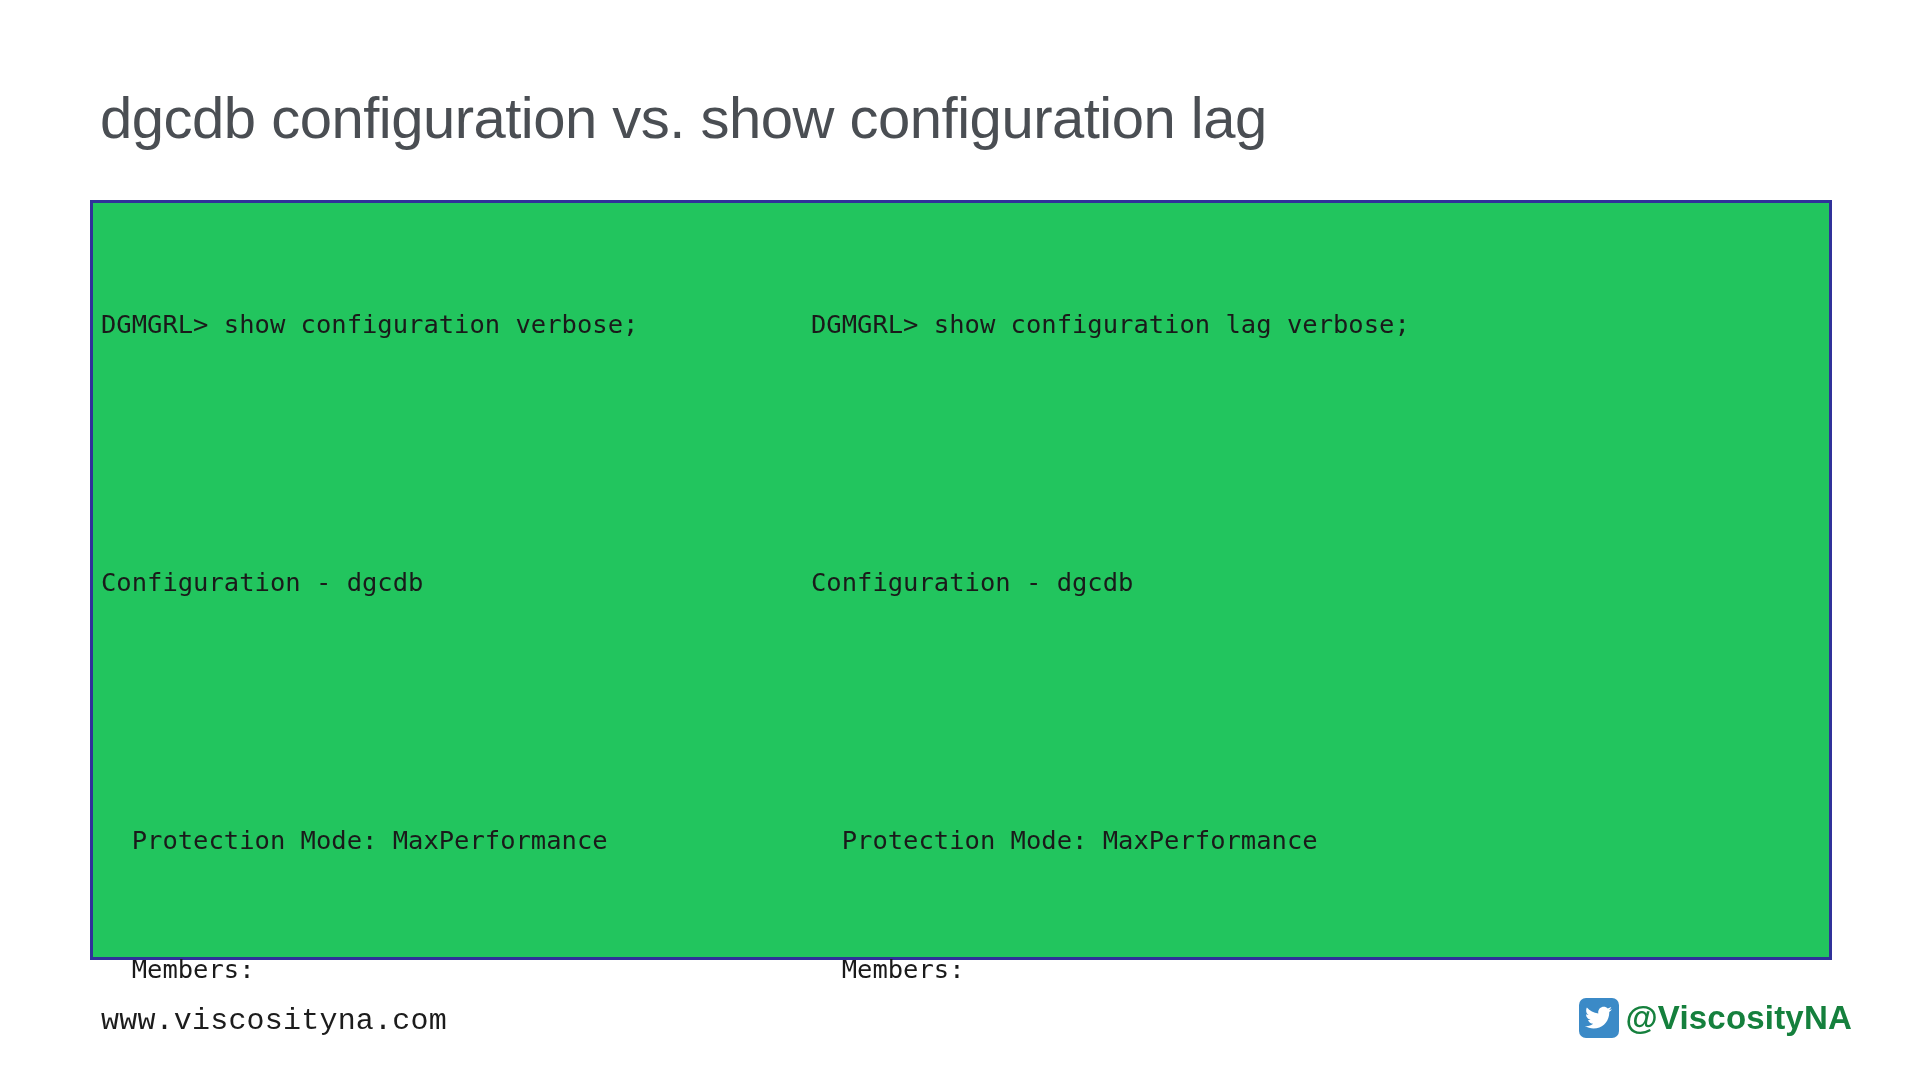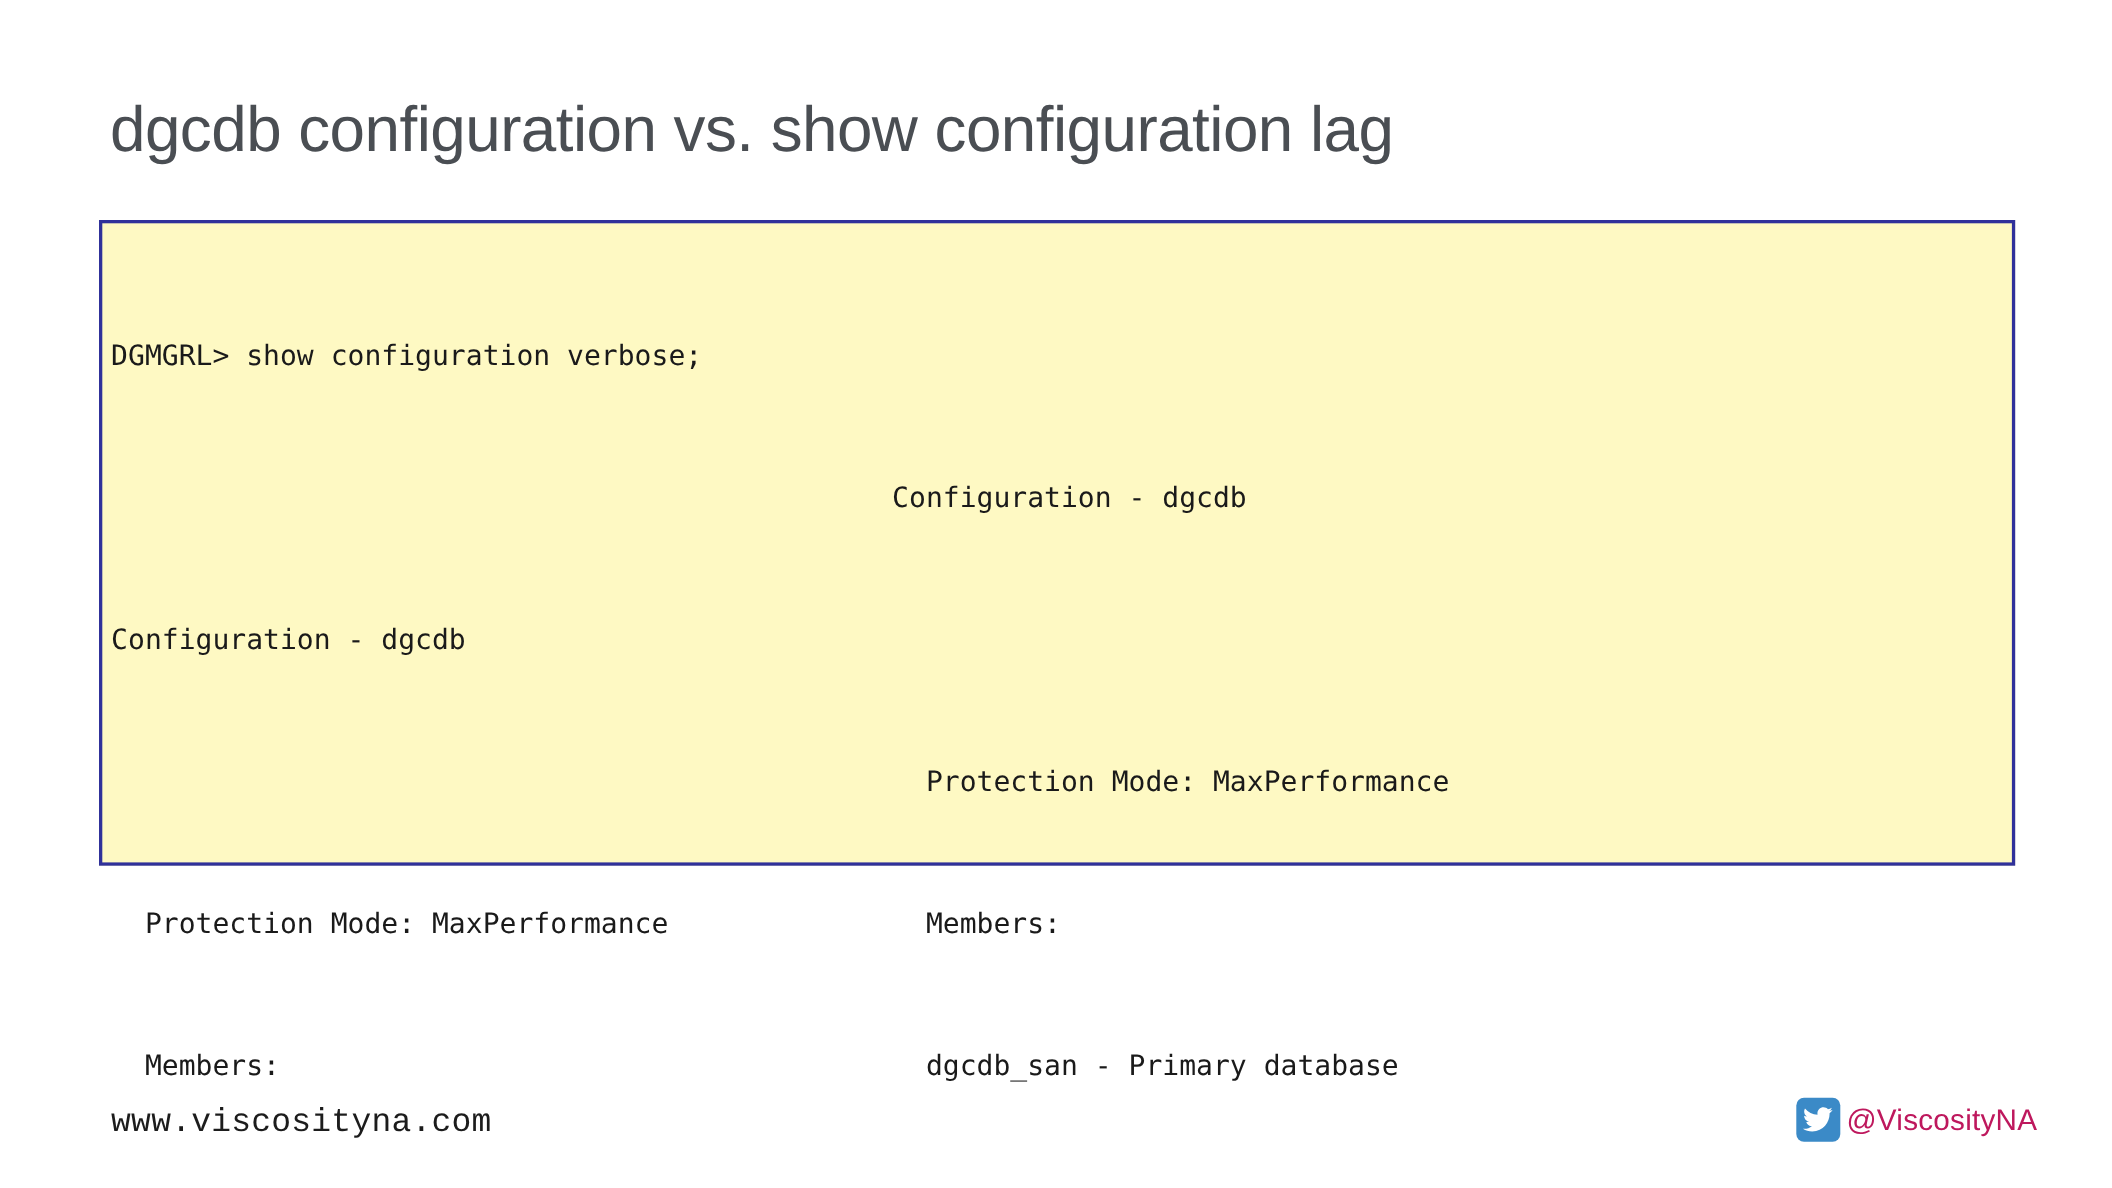--- a/index.html
+++ b/index.html
@@ -30,24 +30,24 @@
     color: #4a4e53;
     white-space: nowrap;
   }
 
   
   #code-box {
     position: absolute;
     left: 90px;
     top: 200px;
     width: 1742px;
-    height: 587px;
+    height: 760px;
     box-sizing: border-box;
     border: 3px solid #30319a;
-    background: #fef9c3;
+    background: #22c55e;
   }
 
   #code-columns {
     position: absolute;
     left: 0;
     top: 0;
     width: 100%;
     height: 100%;
     padding: 14px 0 0 0;
     box-sizing: border-box;
@@ -97,25 +97,25 @@
     border-radius: 7px;
     background: #3b8ac7;
     display: flex;
     align-items: center;
     justify-content: center;
     flex: 0 0 auto;
   }
   #twitter-icon svg { display: block; }
   #footer-handle {
     font-family: "Liberation Sans", sans-serif;
-    font-weight: 400;
-    font-size: 27px;
+    font-weight: 700;
+    font-size: 33px;
     line-height: 40px;
     letter-spacing: 0.2px;
-    color: #be185d;
+    color: #15803d;
     white-space: nowrap;
   }
 </style>
 </head>
 <body>
 
 <div id="slide-title">dgcdb configuration vs. show configuration lag</div>
 
 <div id="code-box">
   <div id="code-columns">
@@ -125,20 +125,21 @@
       <span class="code-line blank">&nbsp;</span>
       <span class="code-line">Configuration - dgcdb</span>
       <span class="code-line blank">&nbsp;</span>
       <span class="code-line">  Protection Mode: MaxPerformance</span>
       <span class="code-line">  Members:</span>
       <span class="code-line">  dgcdb_san - Primary database</span>
       
     </div>
 
     <div id="code-col-right" class="code-col">
+      <span class="code-line">DGMGRL&gt; show configuration lag verbose;</span>
       <span class="code-line blank">&nbsp;</span>
       <span class="code-line">Configuration - dgcdb</span>
       <span class="code-line blank">&nbsp;</span>
       <span class="code-line">  Protection Mode: MaxPerformance</span>
       <span class="code-line">  Members:</span>
       <span class="code-line">  dgcdb_san - Primary database</span>
       
       
       
     </div>

